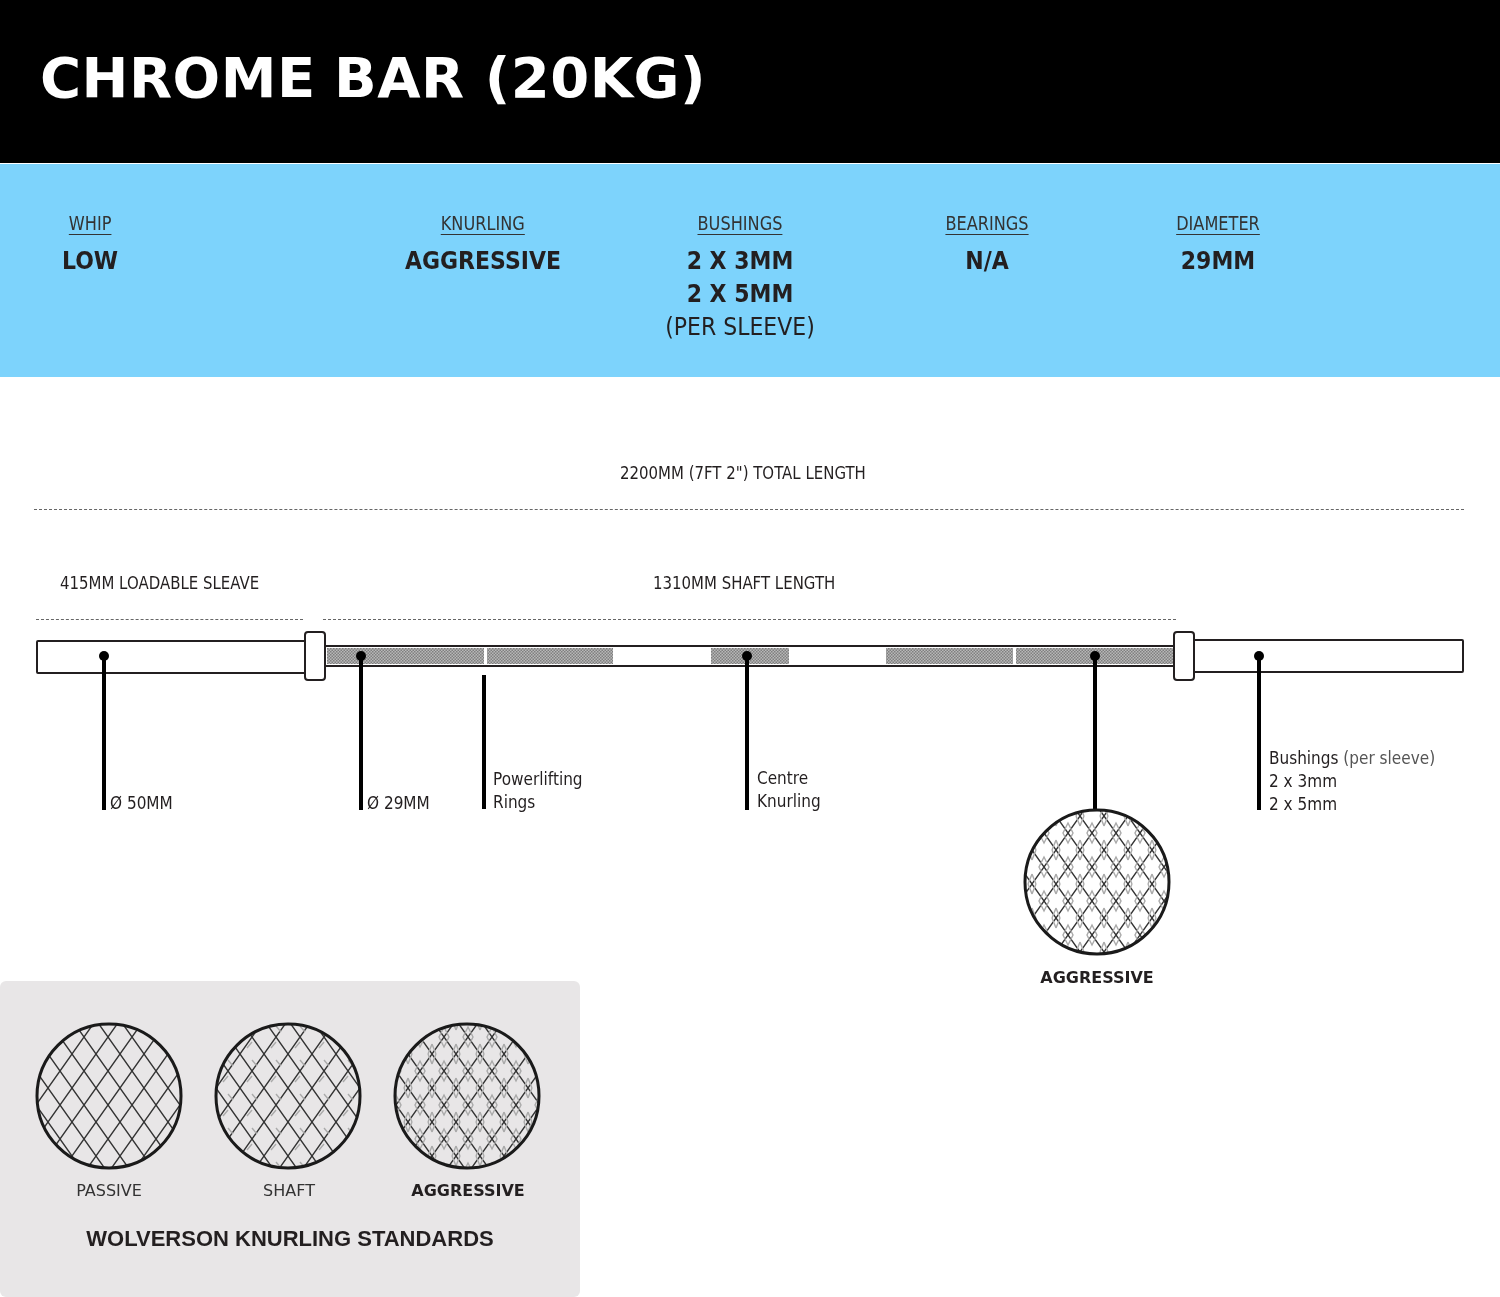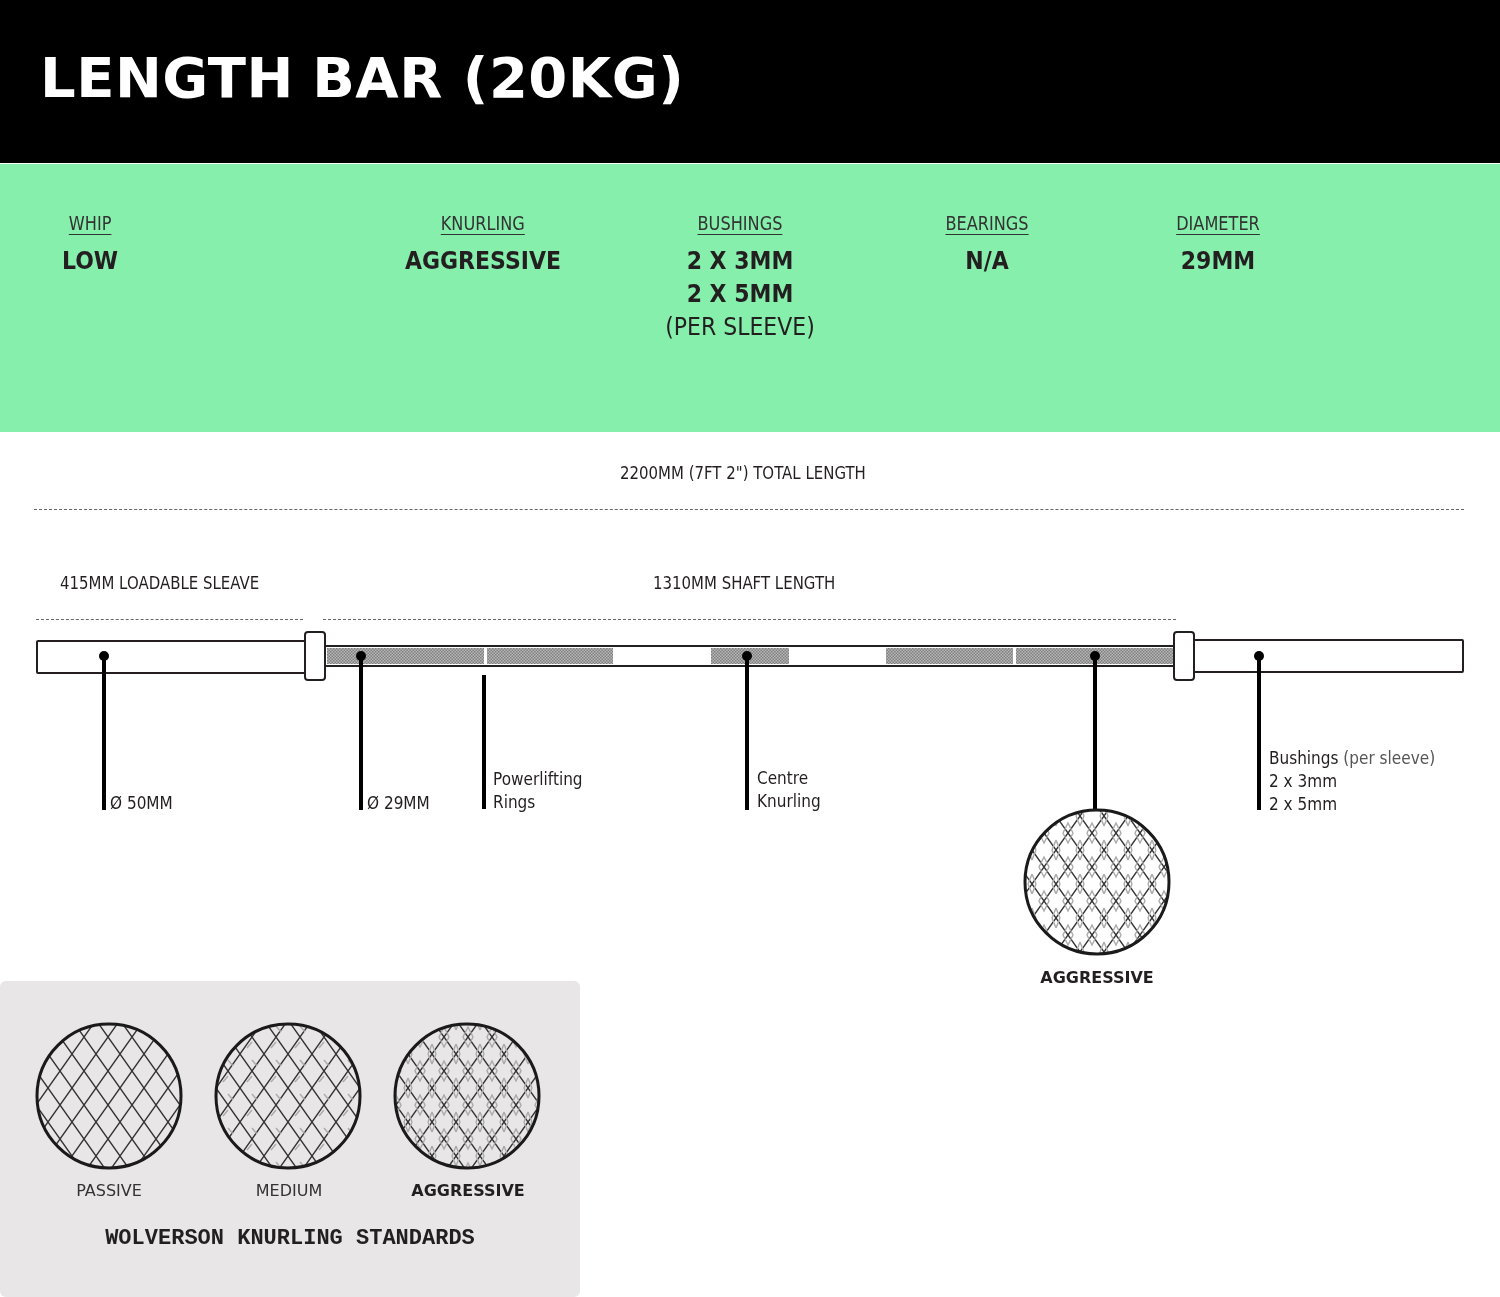--- a/index.html
+++ b/index.html
@@ -2,40 +2,40 @@
 <html><head>
 <meta charset="utf-8">
 <style>
   html, body { margin:0; padding:0; }
   body { width:1500px; height:1297px; position:relative; background:#ffffff; overflow:hidden;
          font-family:"DejaVu Sans Condensed","DejaVu Sans", sans-serif; color:#231f20; }
   .header { position:absolute; left:0; top:0; width:1500px; height:163px; background:#000; }
   .title { position:absolute; left:40px; top:45px; font-size:56px; color:#fff; letter-spacing:0.5px; white-space:nowrap; font-family:"DejaVu Sans", sans-serif; }
   .title .b { font-weight:bold; }
   .title .r { font-weight:bold; }
-  .specs { position:absolute; left:0; top:164px; width:1500px; height:268px; background:#86efac; }
+  .specs { position:absolute; left:0; top:164px; width:1500px; height:213px; background:#7dd3fc; }
   .spec { position:absolute; top:48px; text-align:center; transform:translateX(-50%); white-space:nowrap; }
   .spec .lab { font-size:19px; text-decoration:underline; text-underline-offset:4px; color:#333; font-family:"DejaVu Sans", sans-serif; transform:scaleX(0.85); display:inline-block; }
   .spec .val { font-size:25px; font-weight:bold; line-height:33px; margin-top:10px; color:#231f20; font-family:"DejaVu Sans", sans-serif; transform:scaleX(0.88); }
   .spec .sub { font-size:25px; line-height:33px; color:#231f20; font-family:"DejaVu Sans", sans-serif; transform:scaleX(0.88); }
   .dim { position:absolute; font-size:17px; color:#231f20; white-space:nowrap; font-family:"DejaVu Sans", sans-serif; transform:scaleX(0.88); transform-origin:left center; }
   .dash { position:absolute; height:0; border-top:1.5px dashed #666; }
   .lbl { position:absolute; font-size:17px; line-height:23px; color:#231f20; white-space:nowrap; font-family:"DejaVu Sans", sans-serif; transform:scaleX(0.9); transform-origin:left top; }
   .lbl .light { color:#555; }
   .std-label { position:absolute; top:200px; font-size:16px; transform:translateX(-50%); white-space:nowrap; color:#333; font-family:"DejaVu Sans", sans-serif; }
-  .std-title { position:absolute; left:290px; top:245px; transform:translateX(-50%); font-size:22px; font-weight:bold; white-space:nowrap; font-family:Liberation Mono, monospace; }
+  .std-title { position:absolute; left:290px; top:245px; transform:translateX(-50%); font-size:22px; font-weight:bold; white-space:nowrap; font-family:Liberation Sans, sans-serif; }
   .agg-label { position:absolute; left:1097px; top:968px; transform:translateX(-50%); font-size:16px; font-weight:bold; white-space:nowrap; font-family:"DejaVu Sans", sans-serif; }
   svg { position:absolute; left:0; top:0; }
 </style>
 </head>
 <body>
 
 <div class="header">
   <div class="title">
-    <span class="b">LENGTH</span>
+    <span class="b">CHROME</span>
     <span class="r">BAR (20KG)</span>
   </div>
 </div>
 
 <div class="specs">
   <div class="spec" style="left:90px">
     <div class="lab">WHIP</div>
     <div class="val">LOW</div>
   </div>
   <div class="spec" style="left:483px">
@@ -158,16 +158,16 @@
 </div>
 <div class="lbl" style="left:1269px; top:747px">
   <div><span>Bushings</span> <span class="light">(per sleeve)</span></div>
   <div>2 x 3mm</div>
   <div>2 x 5mm</div>
 </div>
 <div class="agg-label">AGGRESSIVE</div>
 
 <div style="position:absolute; left:0; top:981px; width:580px; height:316px;">
   <div class="std-label" style="left:109px">PASSIVE</div>
-  <div class="std-label" style="left:289px">MEDIUM</div>
+  <div class="std-label" style="left:289px">SHAFT</div>
   <div class="std-label" style="left:468px; font-weight:bold; color:#231f20">AGGRESSIVE</div>
   <div class="std-title">WOLVERSON KNURLING STANDARDS</div>
 </div>
 
 </body></html>

